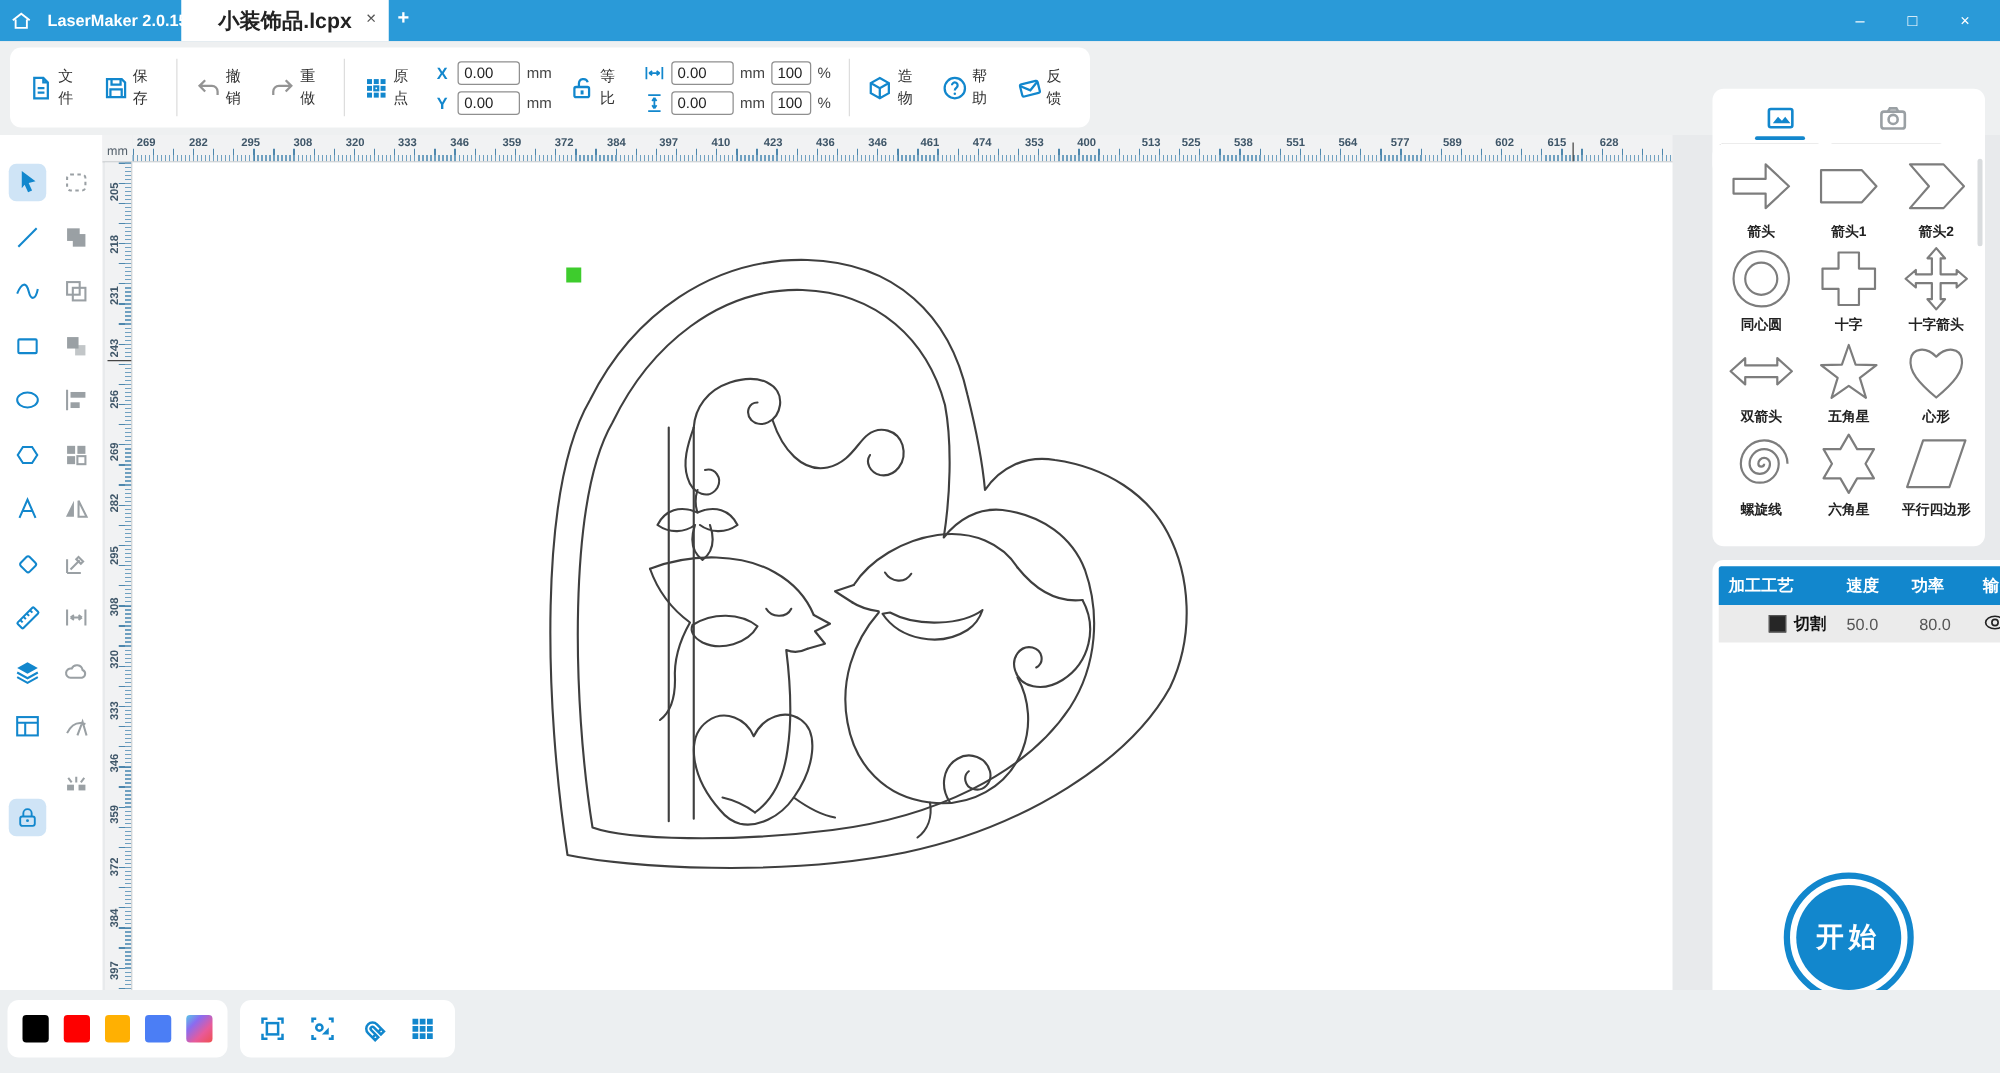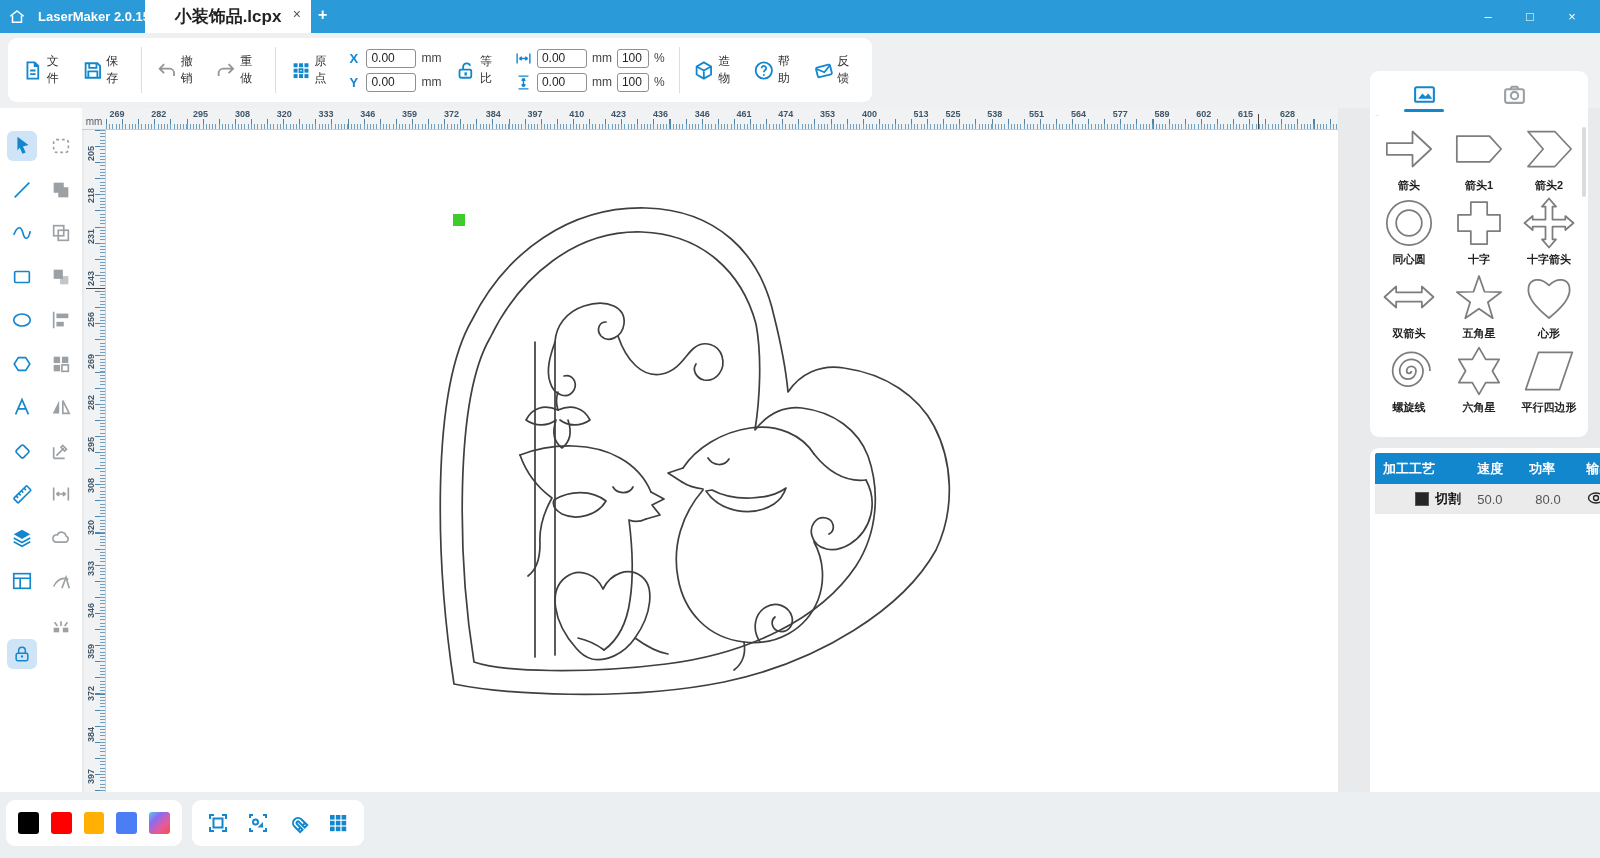--- a/index.html
+++ b/index.html
@@ -605,20 +605,23 @@
           </div>
           <div style="padding-left:8px">50.0</div>
           <div style="padding-left:14px">80.0</div>
           <div class="eye" style="padding-left:8px"><svg viewBox="0 0 24 16">
               <ellipse cx="12" cy="8" rx="9" ry="6"></ellipse>
               <circle cx="12" cy="8" r="3"></circle>
             </svg></div>
         </div>
       </div>
   </div>
+  <div id="start-btn">
+    <div class="inner">开始</div>
+  </div>
   <div id="conn-field">
     <svg viewBox="0 0 24 24">
         <circle cx="12" cy="12" r="9"></circle>
         <path d="M8 12.5 l2.8 2.8 L16.5 9"></path>
       </svg>
     <span>已连接</span>
   </div>
   <div id="switch-btn">切换</div>
 
   <div id="bottom-strip">

